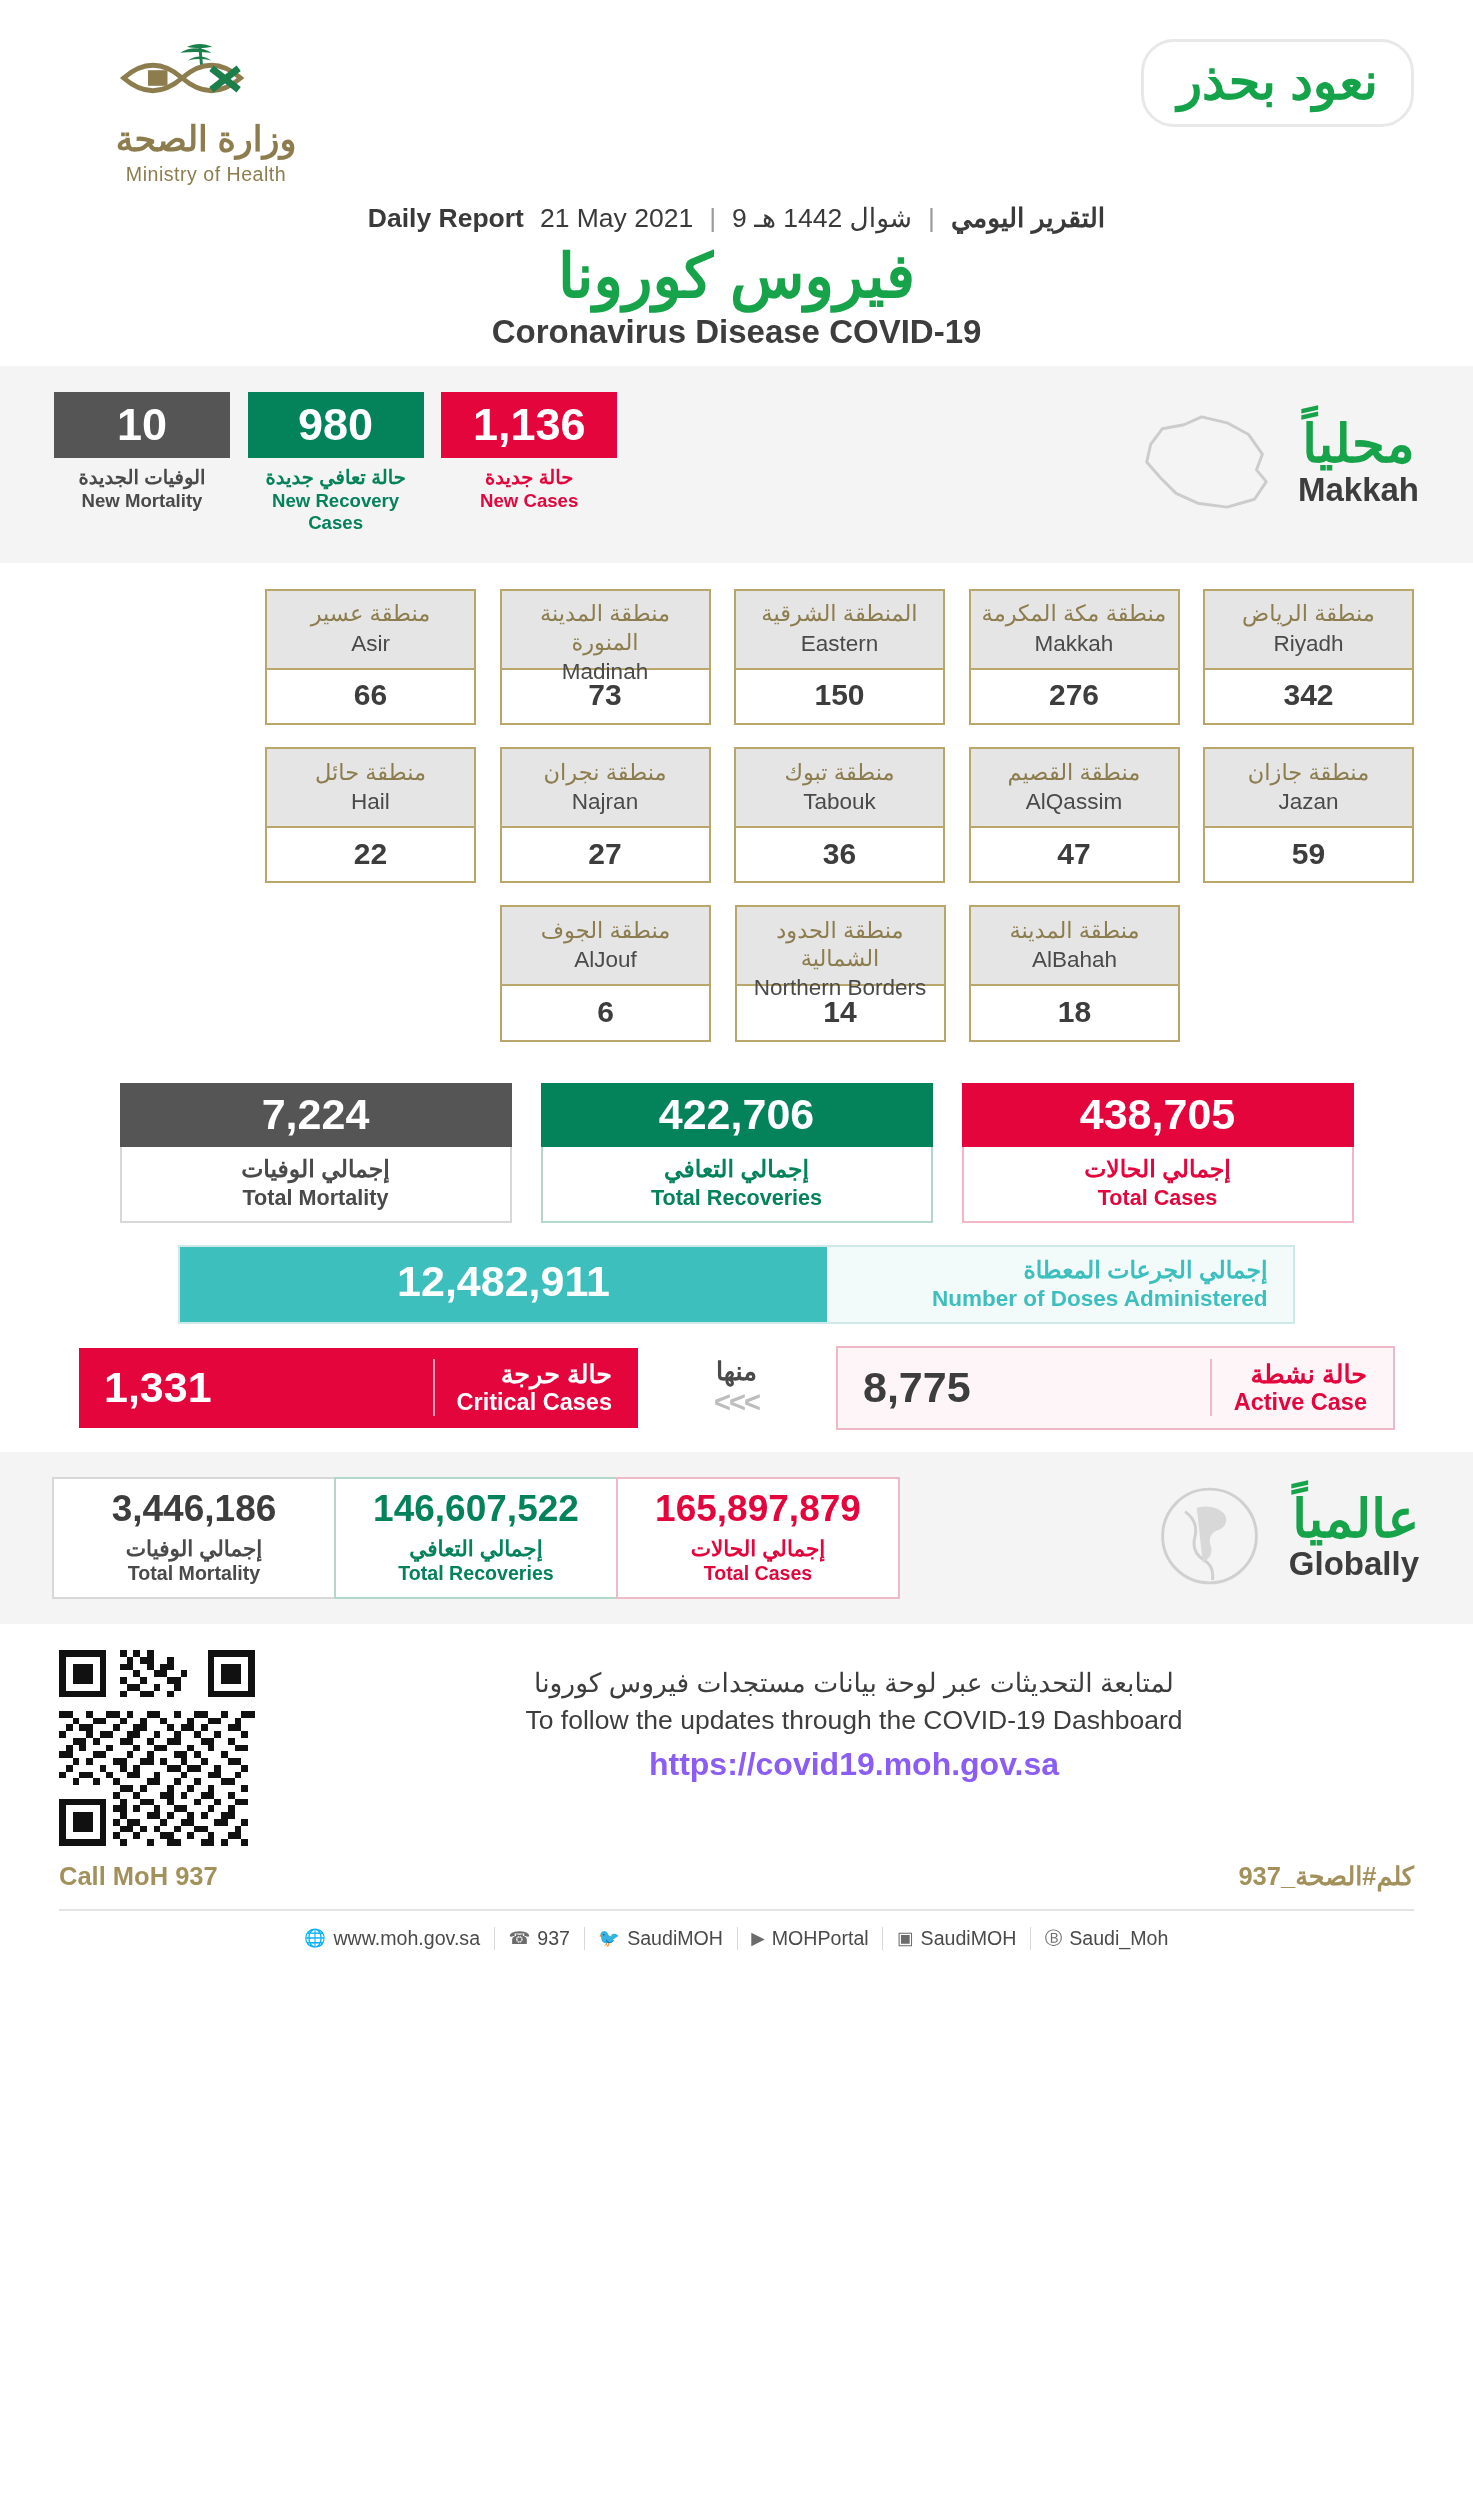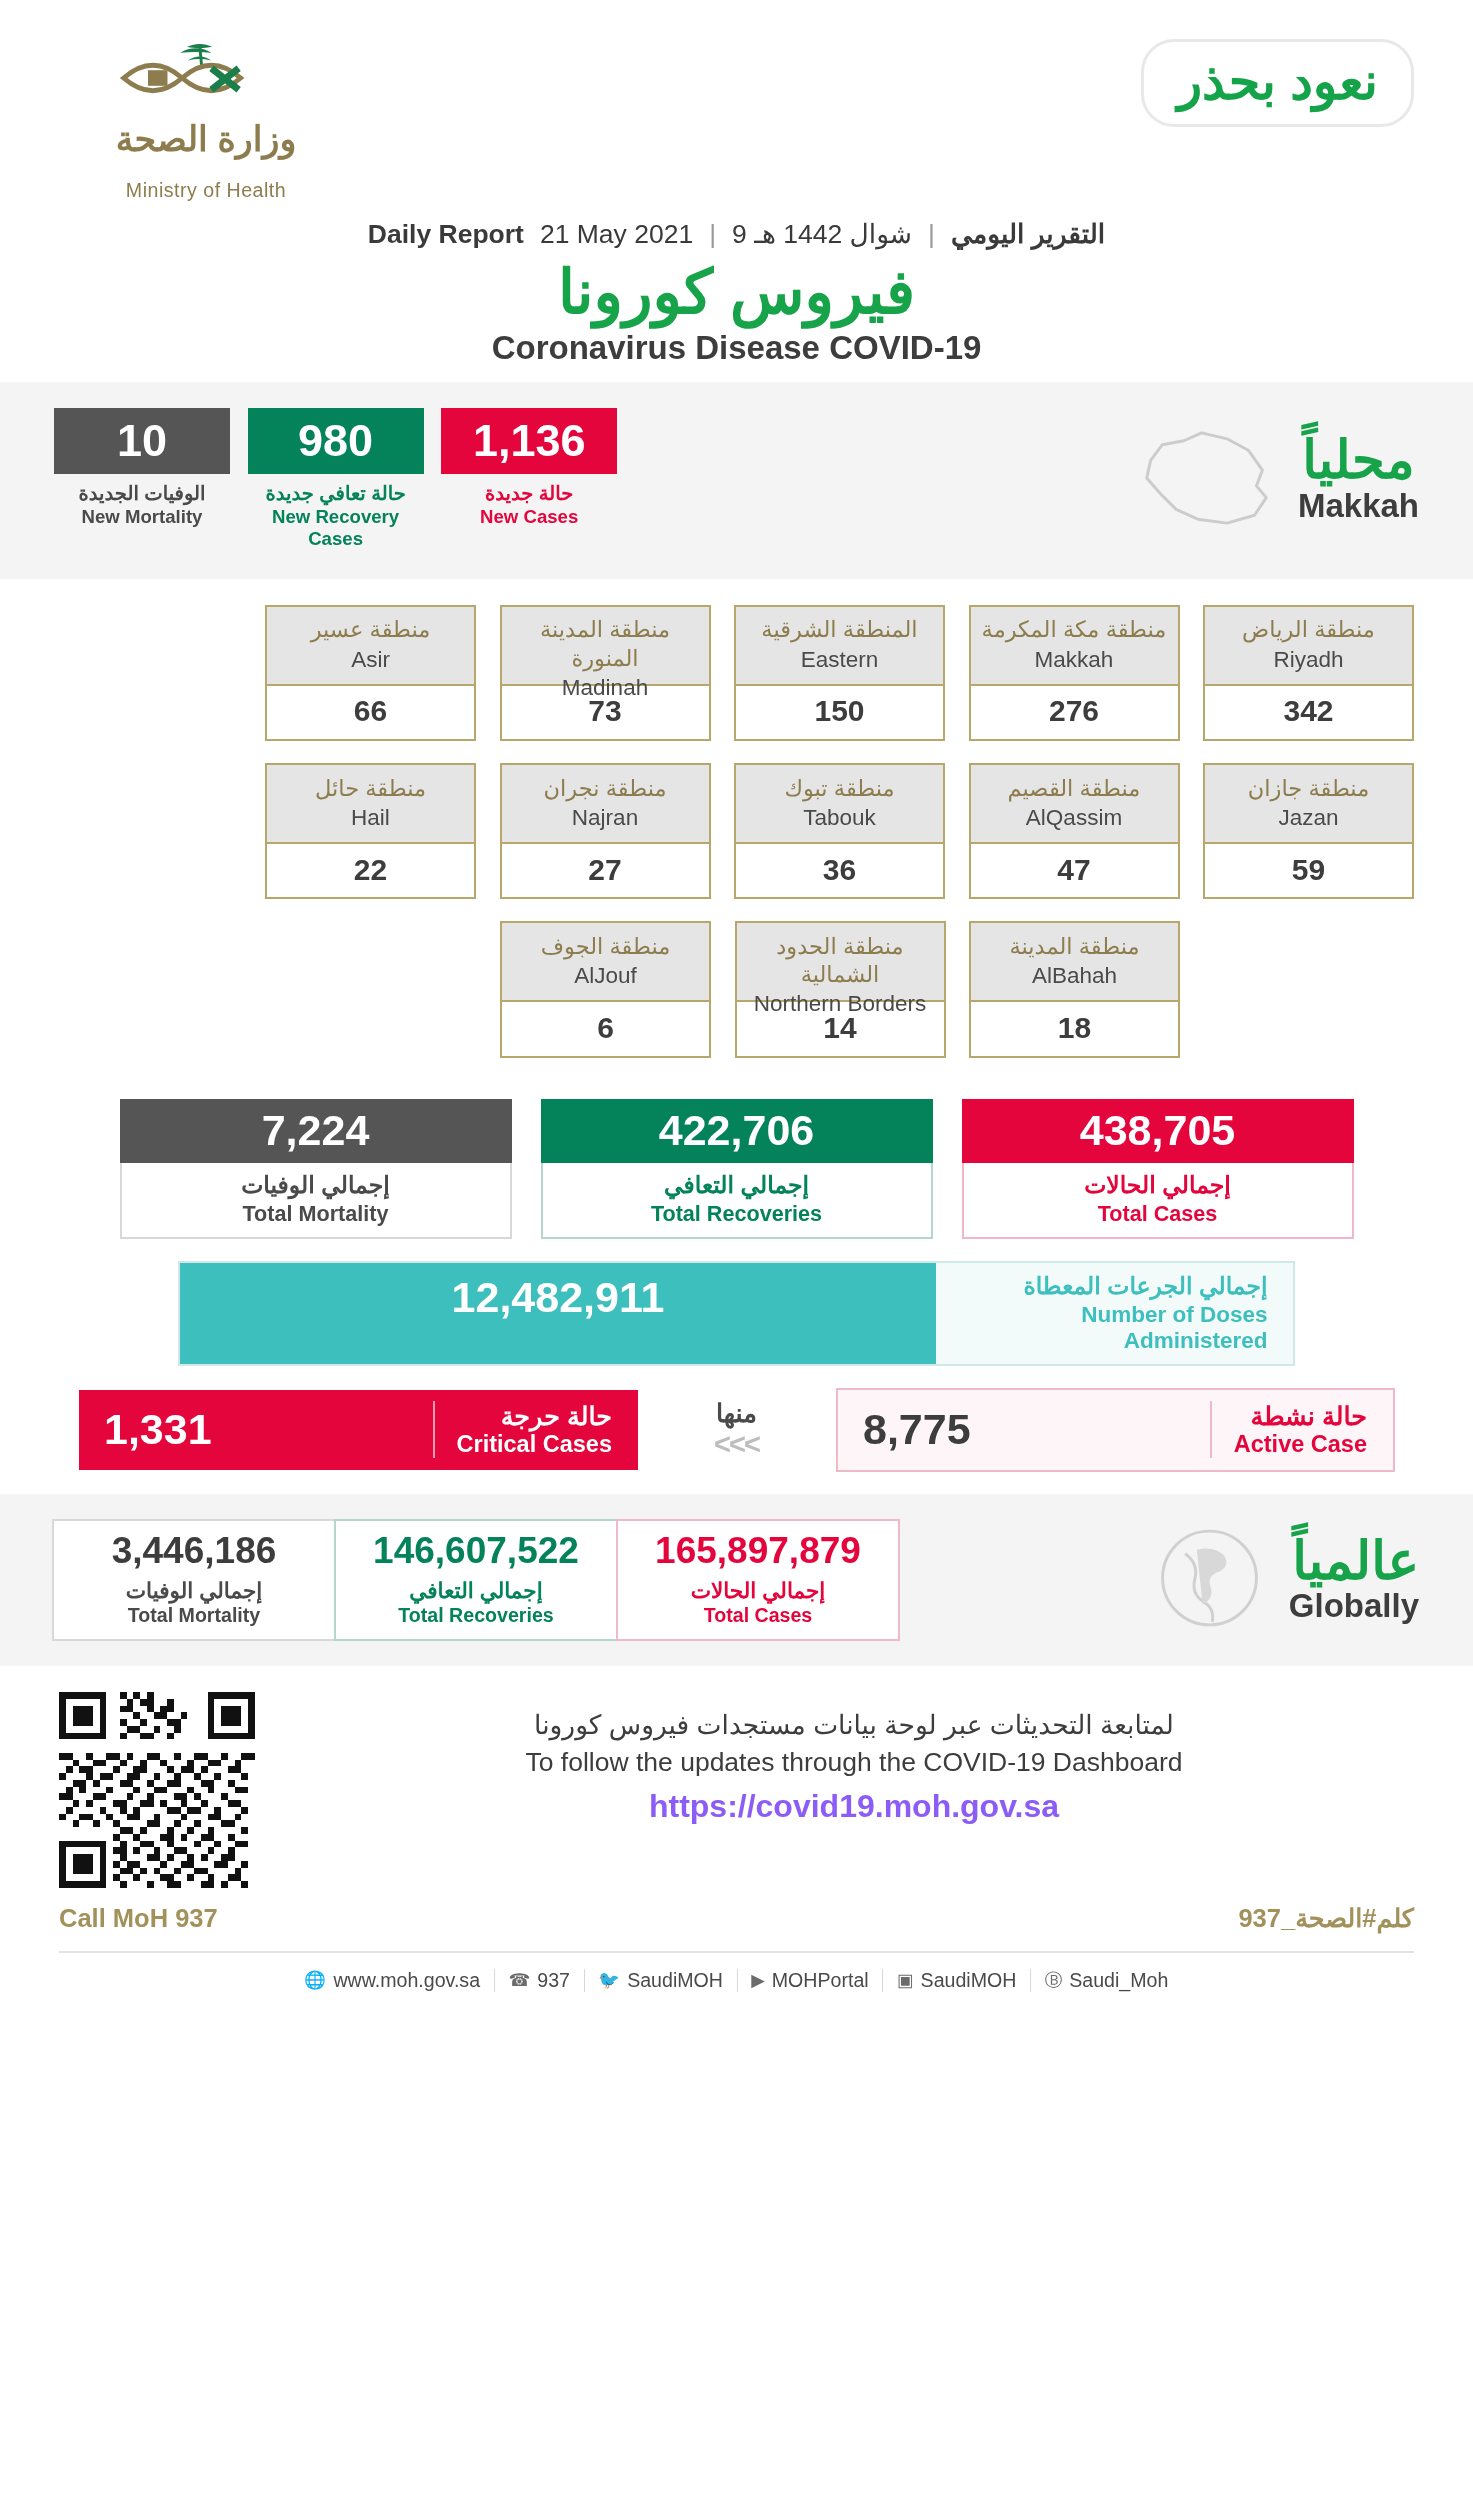--- a/index.html
+++ b/index.html
@@ -14,21 +14,21 @@
   
   .header {
     padding: 39px 59px 9.8px 59px;
     display: flex;
     justify-content: space-between;
     align-items: flex-start;
   }
   .moh-logo { display: flex; flex-direction: column; align-items: center; width: 294px; }
   .moh-mark { width: 225px; height: 78px; }
   .moh-ar { font-size: 35px; color: #8d7d4e; font-weight: bold; margin-top: 2px; letter-spacing: 1px;}
-  .moh-en { font-size: 19.6px; color: #8d7d4e; letter-spacing: 0.5px; margin-top: 20px;}
+  .moh-en { font-size: 19.6px; color: #8d7d4e; letter-spacing: 0.5px; margin-top: 4px;}
 
   .campaign {
     border: 3.9px solid #e8e8e8;
     border-radius: 33px;
     padding: 9.8px 33px 13.7px 33px;
     display: flex;
     align-items: center;
     gap: 3.9px;
   }
   .campaign-text { font-size: 51px; font-weight: bold; color: #15a34a; direction: rtl; }
@@ -147,21 +147,21 @@
   .total-card.gray .lab-ar, .total-card.gray .lab-en { color: #4a4a4a; }
 
   
   .doses-wrap { padding: 9.8px 54px 7.8px 54px; display: flex; justify-content: center; }
   .doses {
     display: flex; flex-direction: row; width: 1117px;
     border: 2px solid #cfe9e8; background: #f2fafa;
   }
   .doses .num {
     background: #3cbfbd; color: #fff; font-size: 43px; font-weight: bold;
-    padding: 13.7px 0; width: 756px; text-align: center; line-height: 1;
+    padding: 13.7px 0; width: 647px; text-align: center; line-height: 1;
   }
   .doses .labels { flex: 1; padding: 9.8px 25.5px; text-align: right; }
   .doses .lab-ar { font-size: 23.5px; color: #3cbfbd; font-weight: bold; direction: rtl; }
   .doses .lab-en { font-size: 22.5px; color: #3cbfbd; font-weight: bold; margin-top: 2px; }
 
   
   .crit-row {
     display: flex; align-items: center; justify-content: center;
     gap: 25.5px; padding: 13.7px 54px 21.6px 54px;
   }

